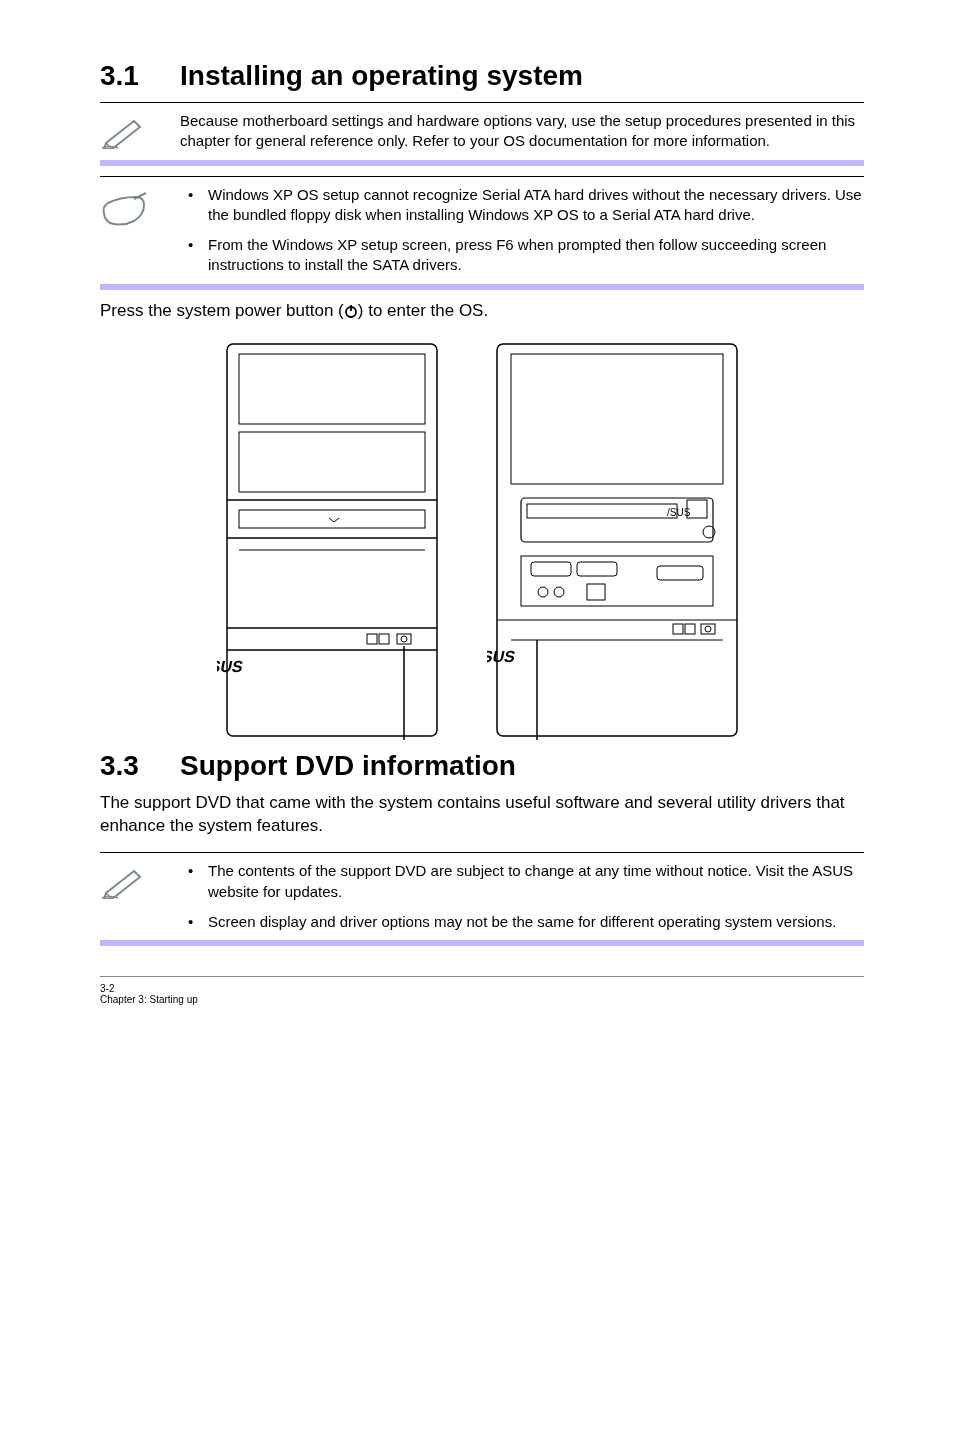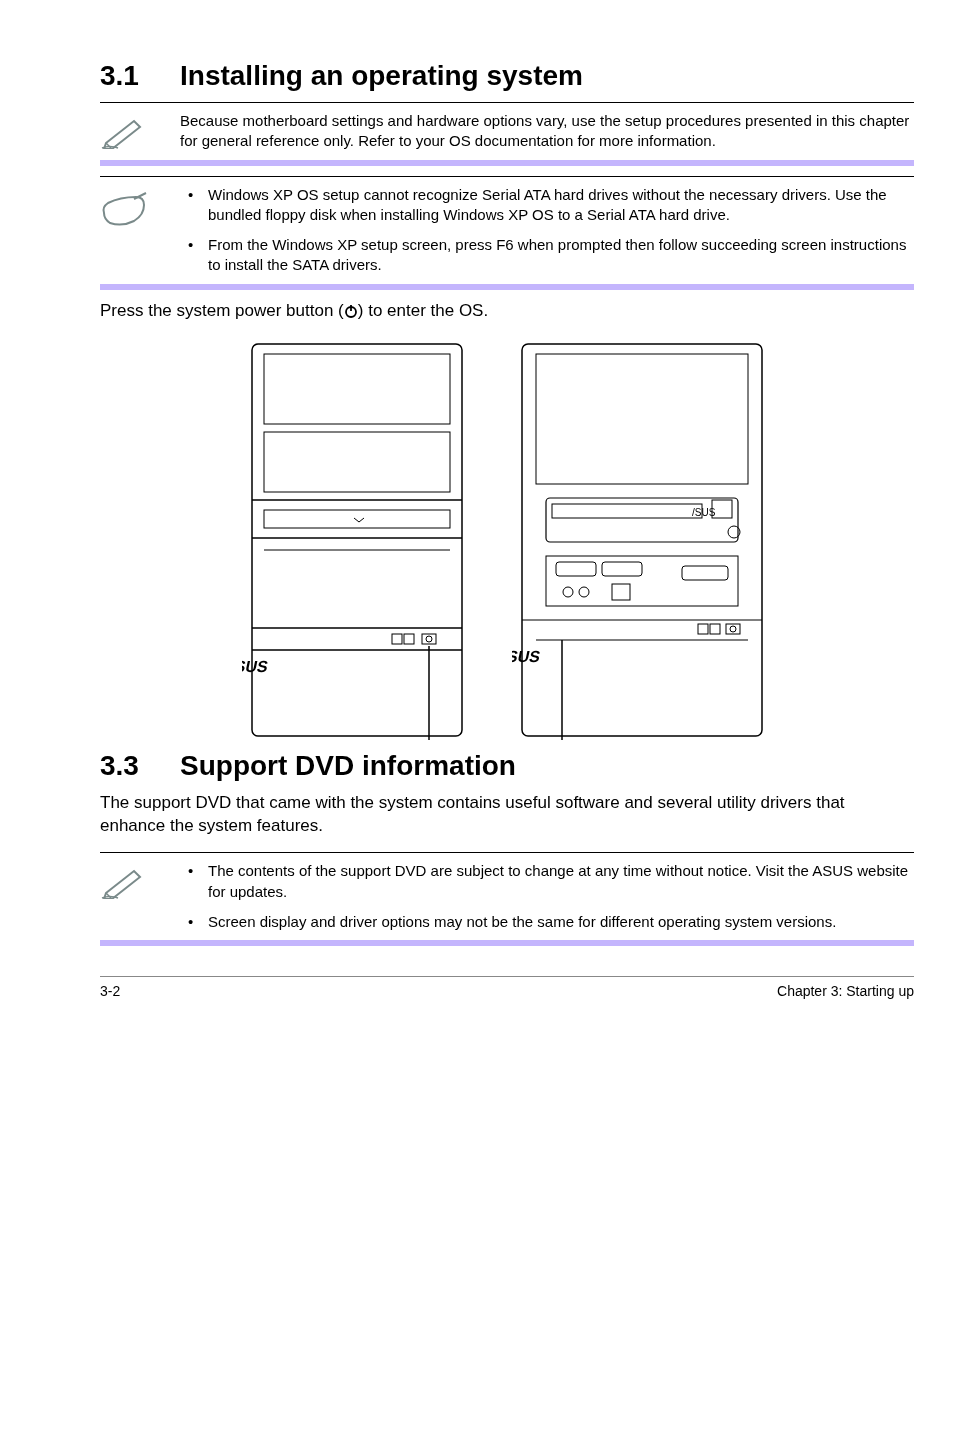--- a/index.html
+++ b/index.html
@@ -1,34 +1,34 @@
 <!DOCTYPE html>
 <html><head>
 <meta charset="utf-8">
 <style>
   * { box-sizing: border-box; margin: 0; padding: 0; }
   html, body { width: 954px; background: #fff; font-family: Arial, Helvetica, sans-serif; color: #000; }
-  .page { padding: 60px 40px 40px 100px; }
+  .page { padding: 60px 90px 40px 100px; }
   h1.section-heading { font-size: 28px; font-weight: bold; margin-bottom: 10px; }
   h1 .num { display: inline-block; width: 80px; }
   p.body { font-size: 17px; line-height: 1.35; margin-bottom: 14px; }
   sup { font-size: 0.7em; }
   .note-block { display: flex; align-items: flex-start; border-top: 1px solid #000; border-bottom: 6px solid #c4b5fd; padding: 8px 0 8px 0; margin-left: 0; margin-bottom: 10px; }
   .note-icon { width: 80px; flex: 0 0 80px; padding-top: 4px; }
   .note-icon svg { display: block; }
   .note-text { flex: 1; font-size: 15px; line-height: 1.35; }
   .note-text ul { list-style: none; padding: 0; }
   .note-text li { position: relative; padding-left: 28px; margin-bottom: 10px; }
   .note-text li:last-child { margin-bottom: 0; }
   .note-text li::before { content: "•"; position: absolute; left: 8px; top: 0; }
   .figure-area { text-align: center; margin: 18px 0 6px 0; }
   .fig-row { display: flex; justify-content: center; gap: 40px; }
   .fig svg { display: block; }
   .fig-caption { font-size: 13px; font-weight: bold; margin-top: 6px; }
-  .footer { display: flex; justify-content: space-between; border-top: 1px solid #888; padding-top: 6px; margin-top: 30px; font-size: 14px; }
+  .footer { display: flex; justify-content: space-between; border-top: 1px solid #888; padding-top: 6px; margin-top: 30px; font-size: 10px; flex-direction: column; }
 </style>
 </head>
 <body>
 
 <div class="page">
 
   <h1 class="section-heading">
     <span class="num">3.1</span><span>Installing an operating system</span>
   </h1>
 

